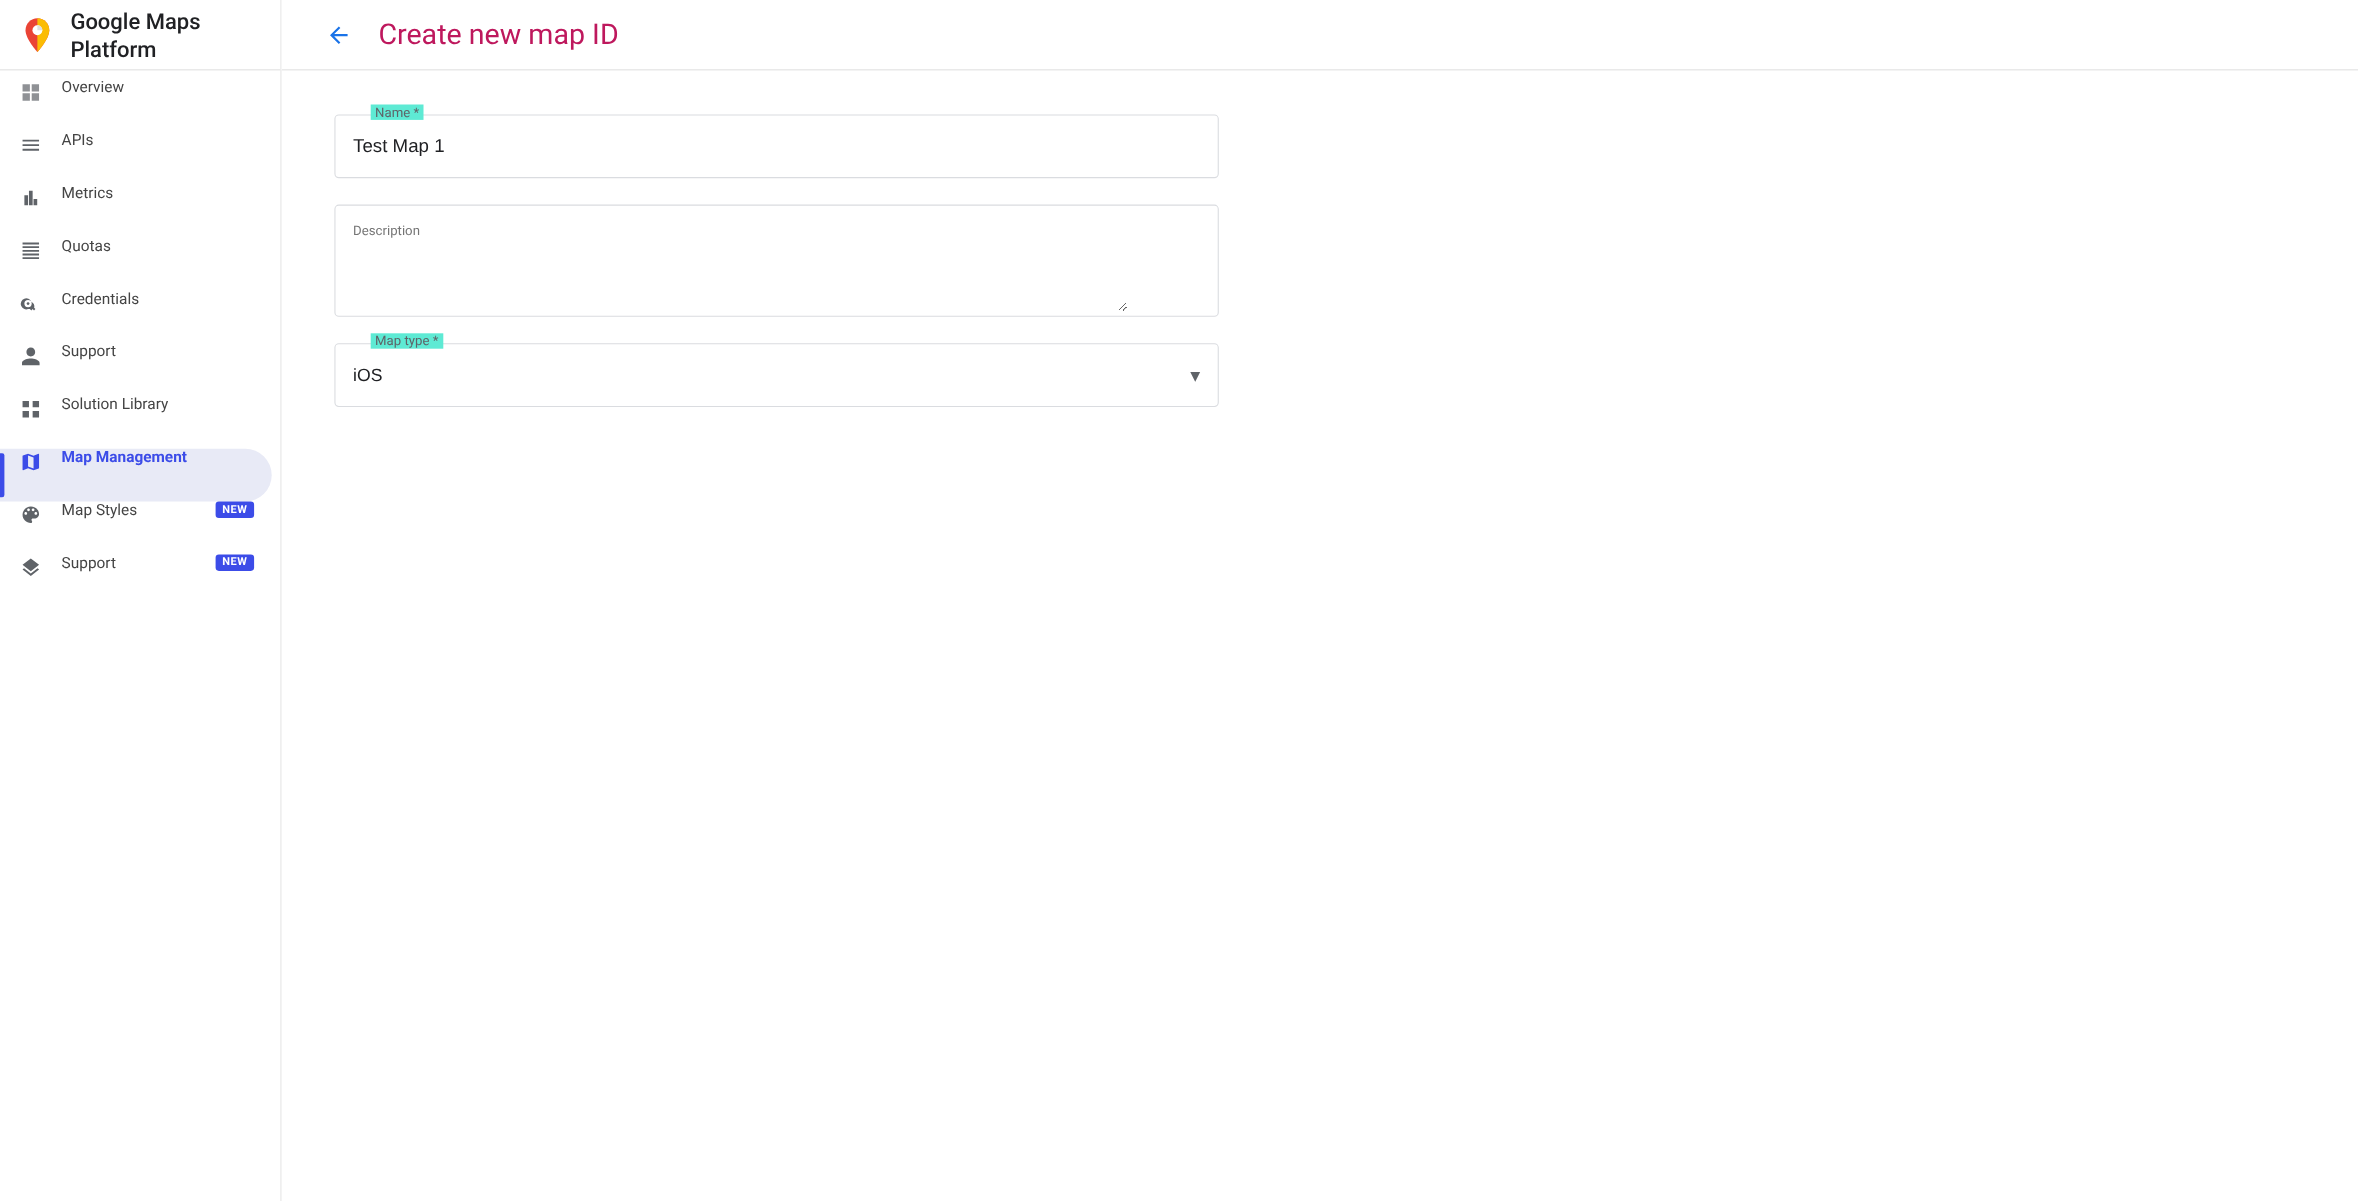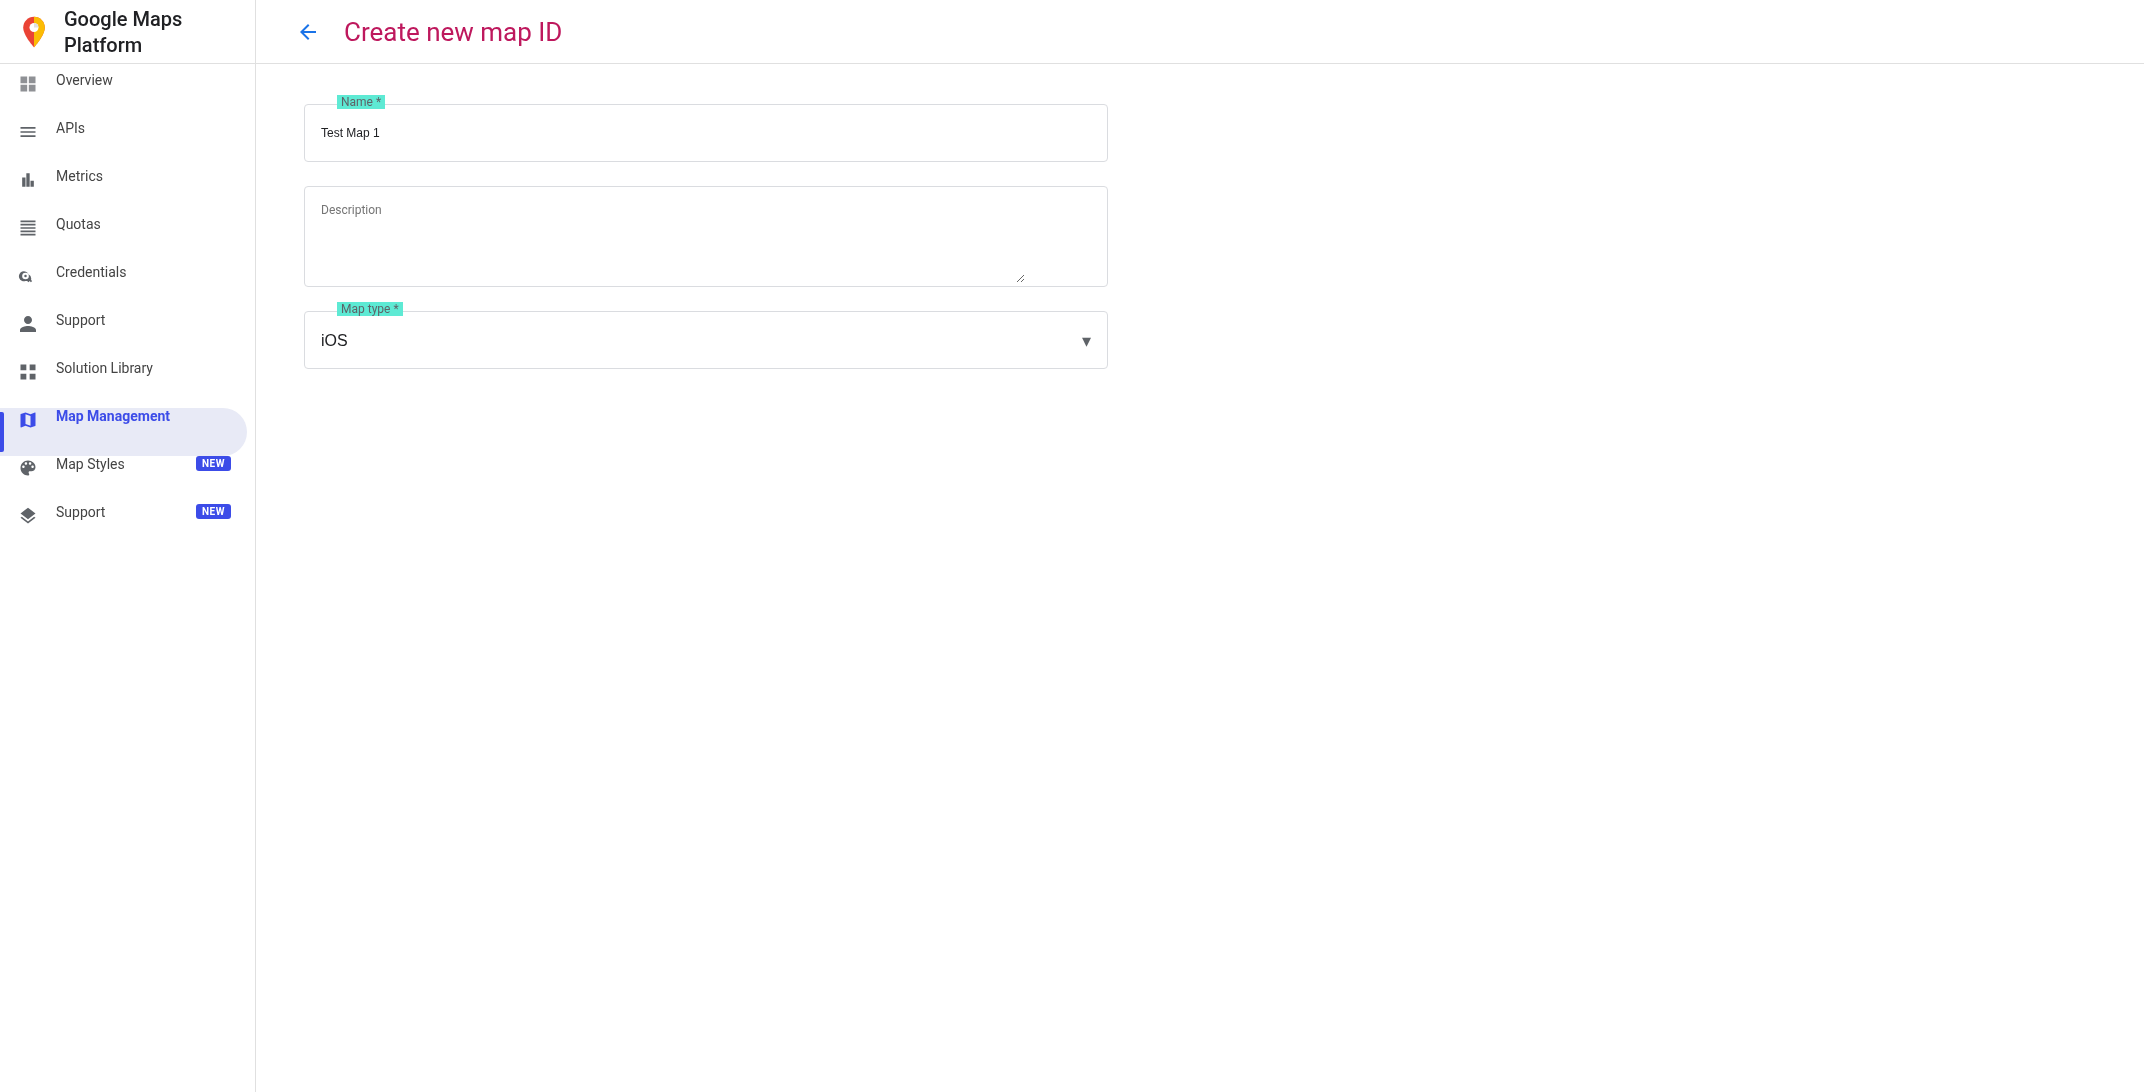--- a/index.html
+++ b/index.html
@@ -185,21 +185,21 @@
       font-weight: 400;
       margin-left: 20px;
     }
 
     .field-input {
       width: 720px;
       height: 56px;
       border: none;
       outline: none;
       padding: 16px 16px;
-      font-size: 12px;
+      font-size: 17px;
       color: #202124;
       background: transparent;
       border-radius: 4px;
     }
 
     .field-textarea {
       width: 720px;
       height: 96px;
       border: none;
       outline: none;

